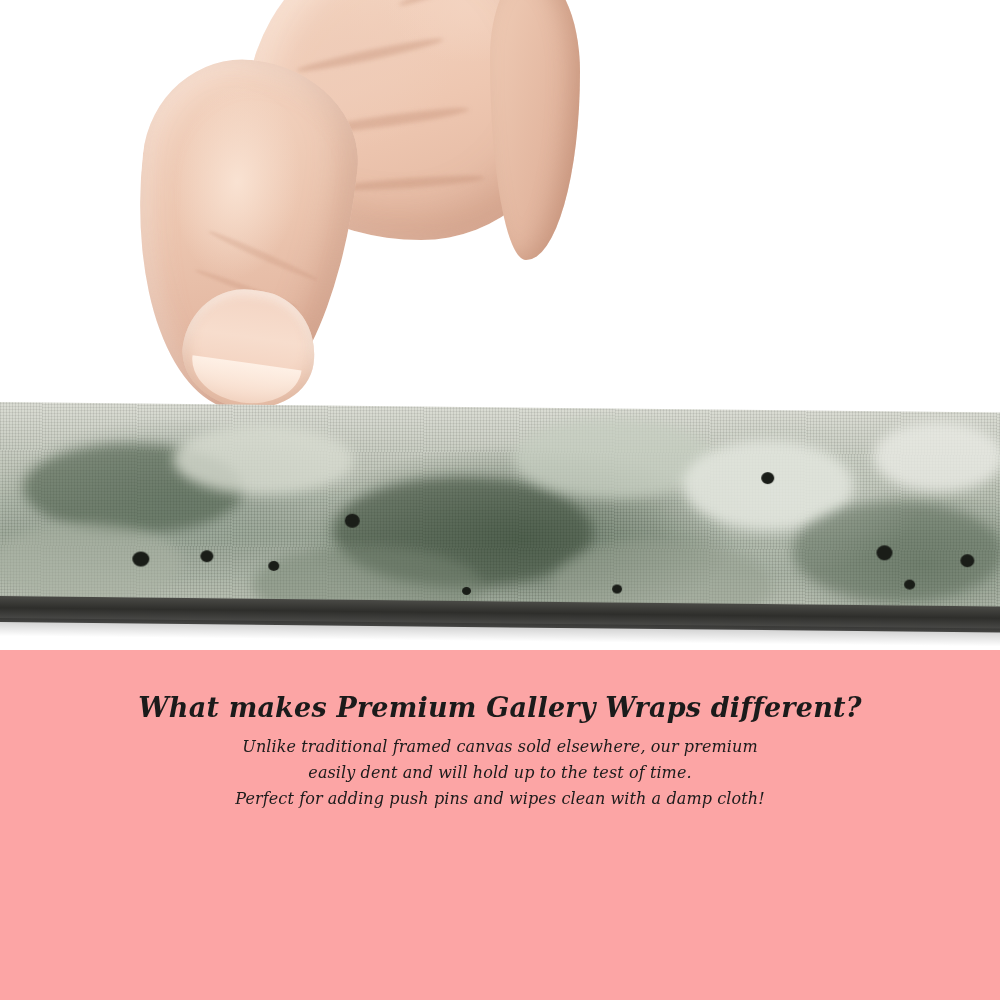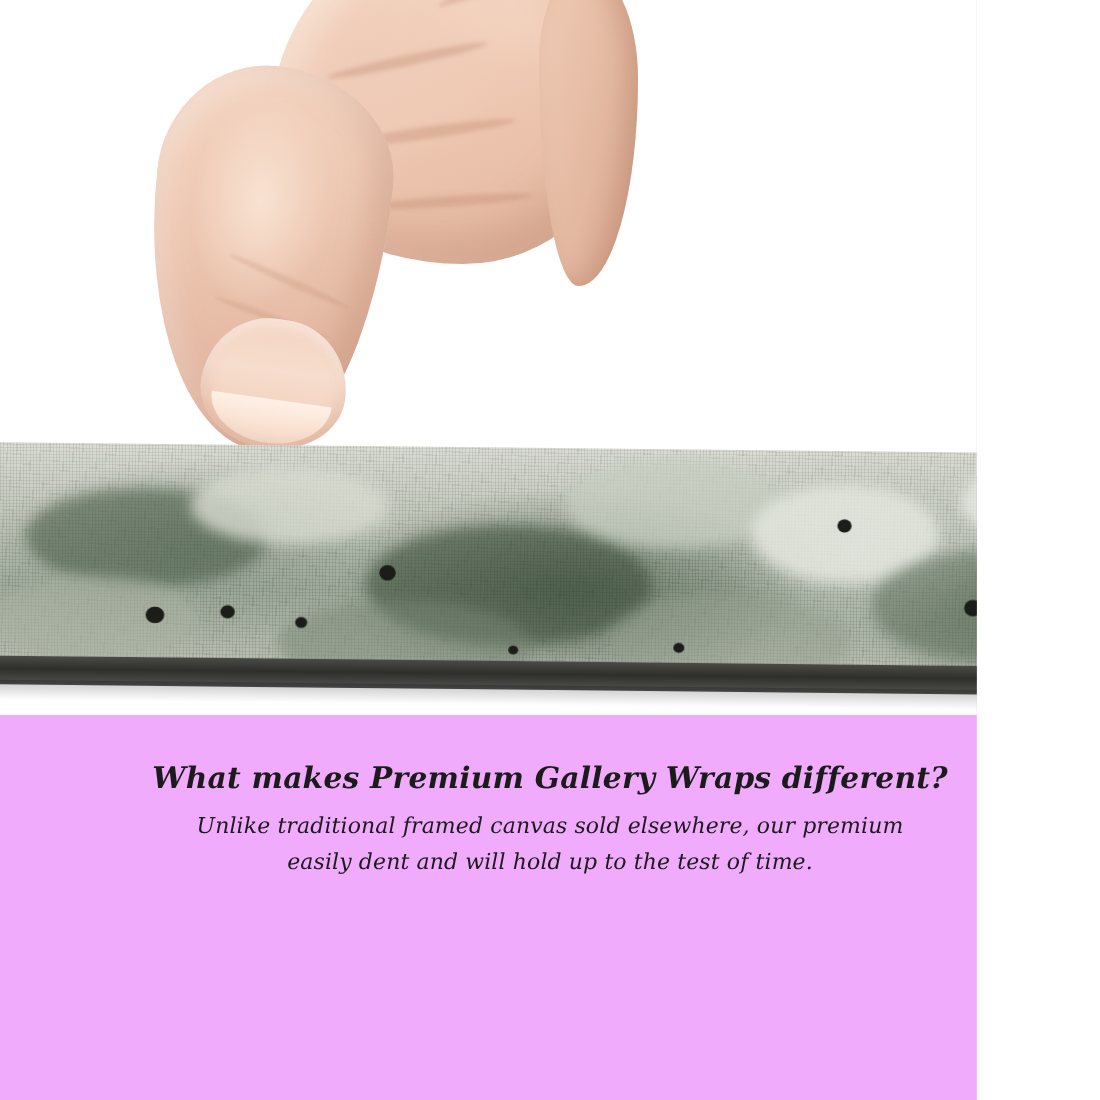--- a/index.html
+++ b/index.html
@@ -8,23 +8,23 @@
     background: #ffffff;
   }
   body {
     width: 1000px;
     height: 1000px;
     font-family: "DejaVu Sans", sans-serif;
     overflow: hidden;
   }
   .page {
     position: relative;
-    width: 888px;
+    width: 1000px;
     height: 1000px;
-    background: #f0abfc;
+    background: #fca5a5;
     overflow: hidden;
   }
 
   
   .photo {
     position: absolute;
     left: 0;
     top: 0;
     width: 1000px;
     height: 650px;
@@ -187,21 +187,21 @@
   }
   .caption-heading {
     font-size: 27px;
     font-weight: 700;
     line-height: 1.35;
     margin-bottom: 8px;
     letter-spacing: 0.2px;
   }
   .caption-body p {
     margin: 0;
-    font-size: 20px;
+    font-size: 16px;
     line-height: 1.62;
     letter-spacing: 0.1px;
   }
 </style>
 </head>
 <body>
 
 <div class="page">
 
   <div class="photo">
@@ -246,16 +246,17 @@
     </div>
     <div class="canvas-edge-dark"></div>
     <div class="canvas-shadow"></div>
   </div>
 
   <div class="caption">
     <div class="caption-heading">What makes Premium Gallery Wraps different?</div>
     <div class="caption-body">
       <p>Unlike traditional framed canvas sold elsewhere, our premium</p>
       <p>easily dent and will hold up to the test of time.</p>
+      <p>Perfect for adding push pins and wipes clean with a damp cloth!</p>
     </div>
   </div>
 
 </div>
 
 </body></html>

